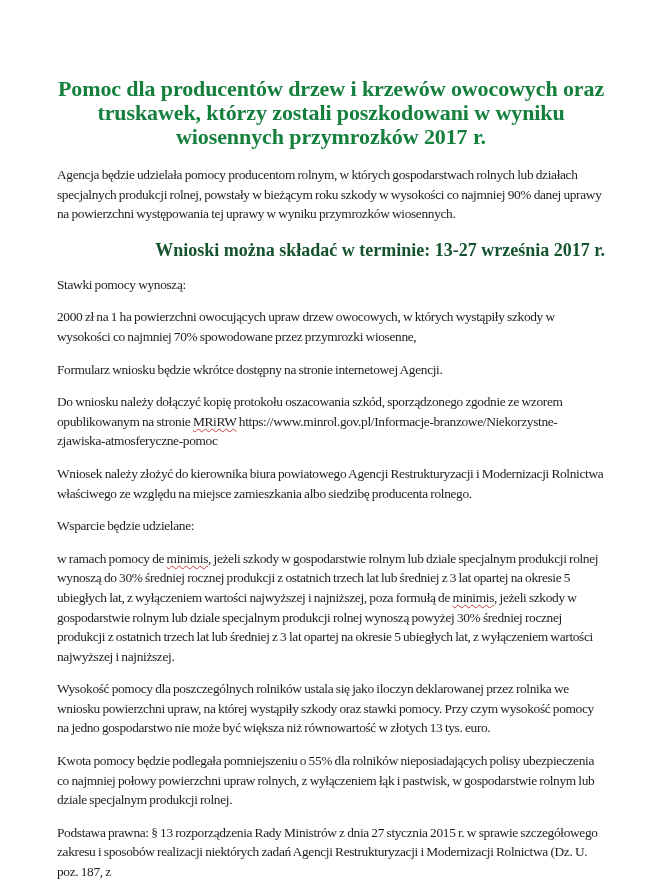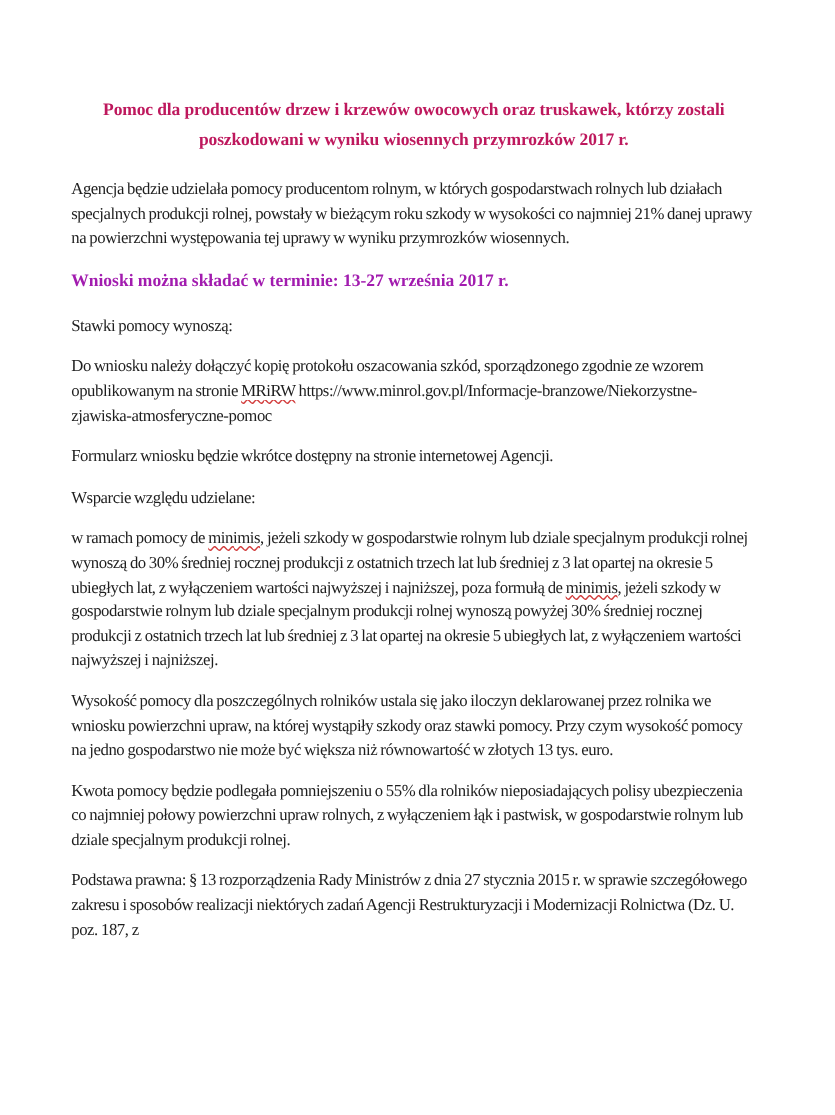--- a/index.html
+++ b/index.html
@@ -18,34 +18,34 @@
   .page {
     position: absolute;
     left: 57px;
     top: 77px;
     width: 548px;
   }
   .title {
     margin: 0;
     text-align: center;
     font-weight: bold;
-    font-size: 14px;
+    font-size: 22px;
     line-height: 24px;
     letter-spacing: -0.1px;
-    color: #be185d;
+    color: #15803d;
     margin-left: -8px;
     margin-right: -8px;
   }
   .subheading {
     margin: 15px 0 0 0;
-    text-align: left;
+    text-align: right;
     font-weight: bold;
-    font-size: 14px;
+    font-size: 18px;
     line-height: 22px;
-    color: #a21caf;
+    color: #14532d;
   }
   .para {
     margin: 13px 0 0 0;
     font-size: 13.4px;
     line-height: 19.6px;
     letter-spacing: -0.35px;
     word-spacing: -0.5px;
     color: #1e1e1e;
   }
   .para.first { margin-top: 16px; }
@@ -56,34 +56,36 @@
     text-underline-offset: 2px;
   }
 </style>
 </head>
 <body>
 
 <div class="page">
 
   <h1 class="title">Pomoc dla producentów drzew i krzewów owocowych oraz truskawek, którzy zostali poszkodowani w wyniku wiosennych przymrozków 2017 r.</h1>
 
-  <p class="para first">Agencja będzie udzielała pomocy producentom rolnym, w których gospodarstwach rolnych lub działach specjalnych produkcji rolnej, powstały w bieżącym roku szkody w wysokości co najmniej 21% danej uprawy na powierzchni występowania tej uprawy w wyniku przymrozków wiosennych.</p>
+  <p class="para first">Agencja będzie udzielała pomocy producentom rolnym, w których gospodarstwach rolnych lub działach specjalnych produkcji rolnej, powstały w bieżącym roku szkody w wysokości co najmniej 90% danej uprawy na powierzchni występowania tej uprawy w wyniku przymrozków wiosennych.</p>
 
   <h2 class="subheading">Wnioski można składać w terminie: 13-27 września 2017 r.</h2>
 
   <p class="para after-sub">Stawki pomocy wynoszą:</p>
 
+  <p class="para">2000 zł na 1 ha powierzchni owocujących upraw drzew owocowych, w których wystąpiły szkody w wysokości co najmniej 70% spowodowane przez przymrozki wiosenne,</p>
 
+
+  <p class="para">Formularz wniosku będzie wkrótce dostępny na stronie internetowej Agencji.</p>
 
   <p class="para"><span>Do wniosku należy dołączyć kopię protokołu oszacowania szkód, sporządzonego zgodnie ze wzorem opublikowanym na stronie </span><span class="spell">MRiRW</span><span> https://www.minrol.gov.pl/Informacje-branzowe/Niekorzystne-zjawiska-atmosferyczne-pomoc</span></p>
 
-  <p class="para">Formularz wniosku będzie wkrótce dostępny na stronie internetowej Agencji.</p>
+  <p class="para">Wniosek należy złożyć do kierownika biura powiatowego Agencji Restrukturyzacji i Modernizacji Rolnictwa właściwego ze względu na miejsce zamieszkania albo siedzibę producenta rolnego.</p>
 
-
-  <p class="para">Wsparcie względu udzielane:</p>
+  <p class="para">Wsparcie będzie udzielane:</p>
 
   <p class="para"><span>w ramach pomocy de </span><span class="spell">minimis</span><span>, jeżeli szkody w gospodarstwie rolnym lub dziale specjalnym produkcji rolnej wynoszą do 30% średniej rocznej produkcji z ostatnich trzech lat lub średniej z 3 lat opartej na okresie 5 ubiegłych lat, z wyłączeniem wartości najwyższej i najniższej, poza formułą de </span><span class="spell">minimis</span><span>, jeżeli szkody w gospodarstwie rolnym lub dziale specjalnym produkcji rolnej wynoszą powyżej 30% średniej rocznej produkcji z ostatnich trzech lat lub średniej z 3 lat opartej na okresie 5 ubiegłych lat, z wyłączeniem wartości najwyższej i najniższej.</span></p>
 
   <p class="para">Wysokość pomocy dla poszczególnych rolników ustala się jako iloczyn deklarowanej przez rolnika we wniosku powierzchni upraw, na której wystąpiły szkody oraz stawki pomocy. Przy czym wysokość pomocy na jedno gospodarstwo nie może być większa niż równowartość w złotych 13 tys. euro.</p>
 
   <p class="para">Kwota pomocy będzie podlegała pomniejszeniu o 55% dla rolników nieposiadających polisy ubezpieczenia co najmniej połowy powierzchni upraw rolnych, z wyłączeniem łąk i pastwisk, w gospodarstwie rolnym lub dziale specjalnym produkcji rolnej.</p>
 
   <p class="para"><span>Podstawa prawna: § 13 rozporządzenia Rady Ministrów z dnia 27 stycznia 2015 r. w sprawie szczegółowego zakresu i sposobów realizacji niektórych zadań Agencji Restrukturyzacji i Modernizacji Rolnictwa (Dz. U. poz. 187, z </span></p>
 
 </div>

